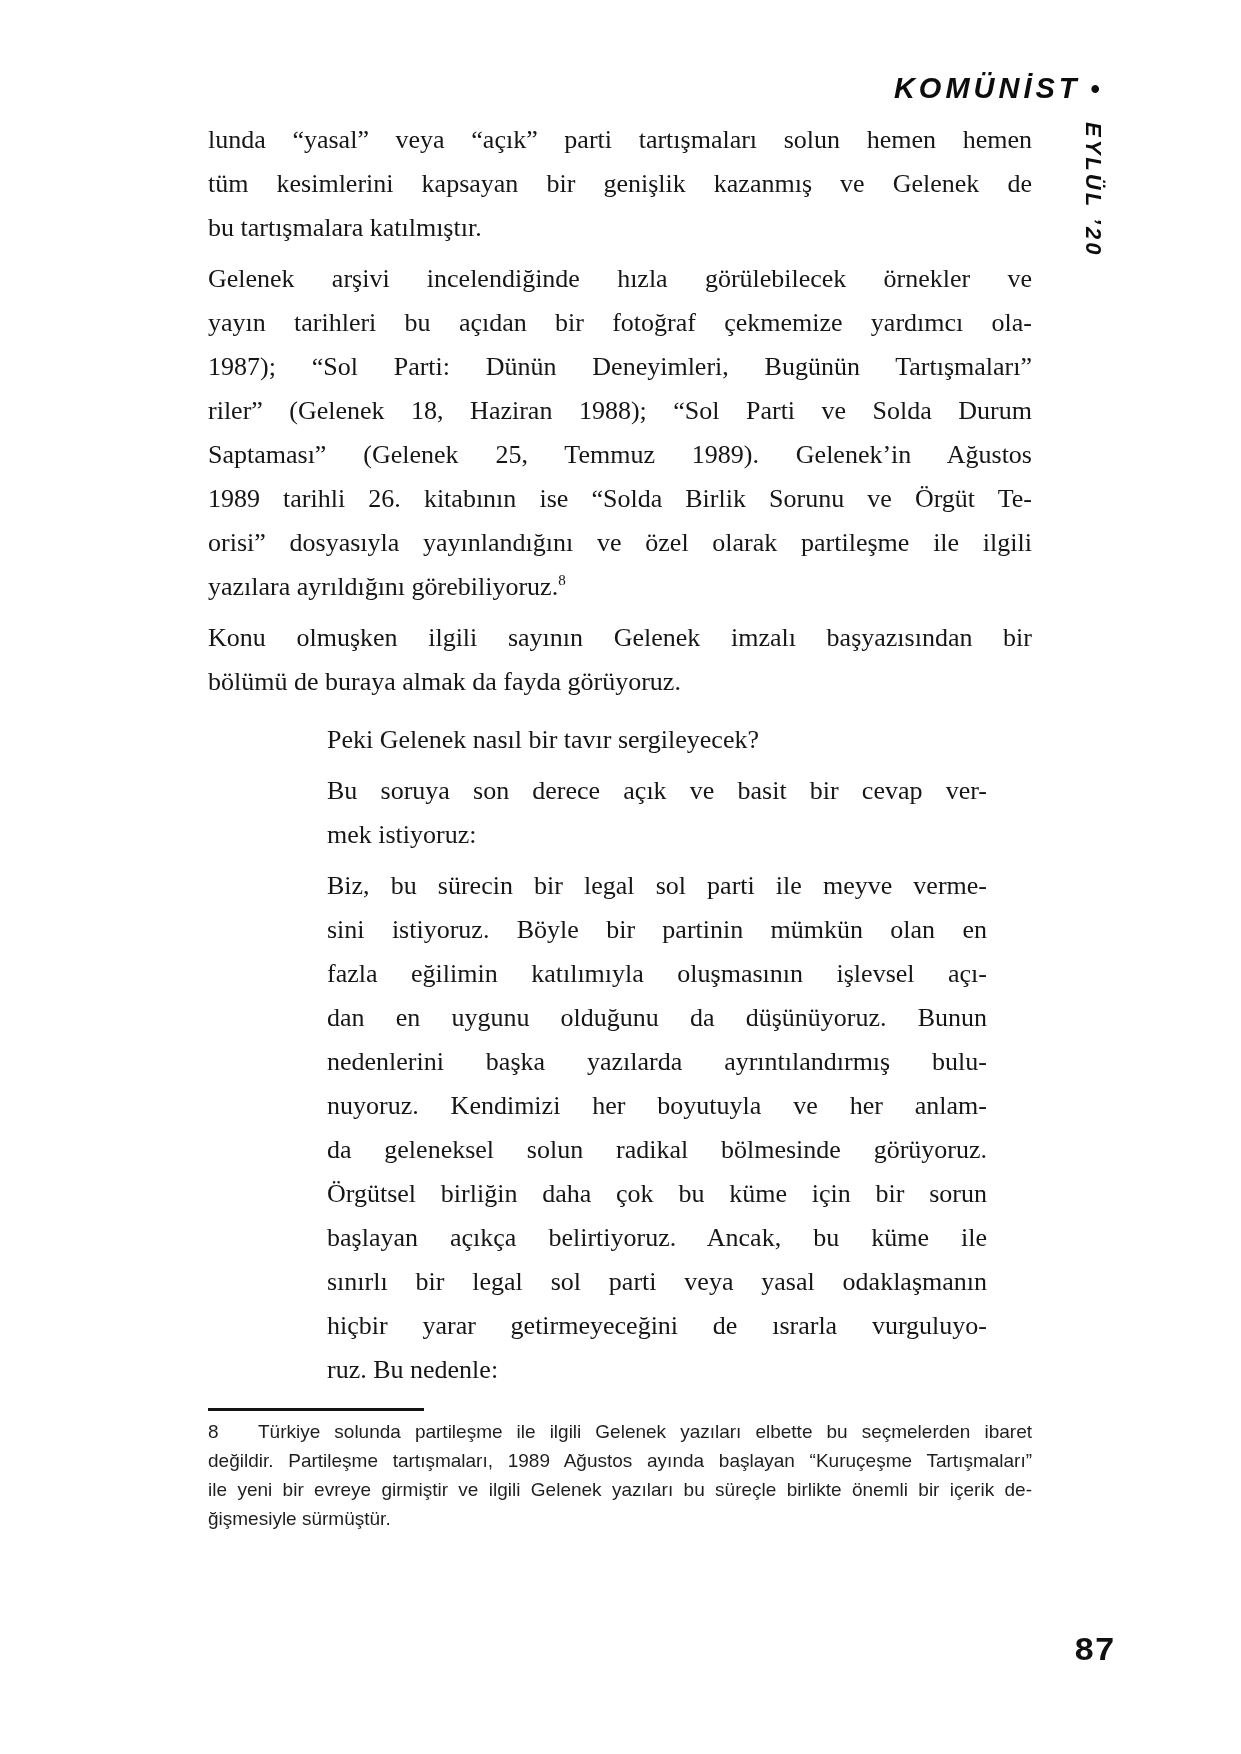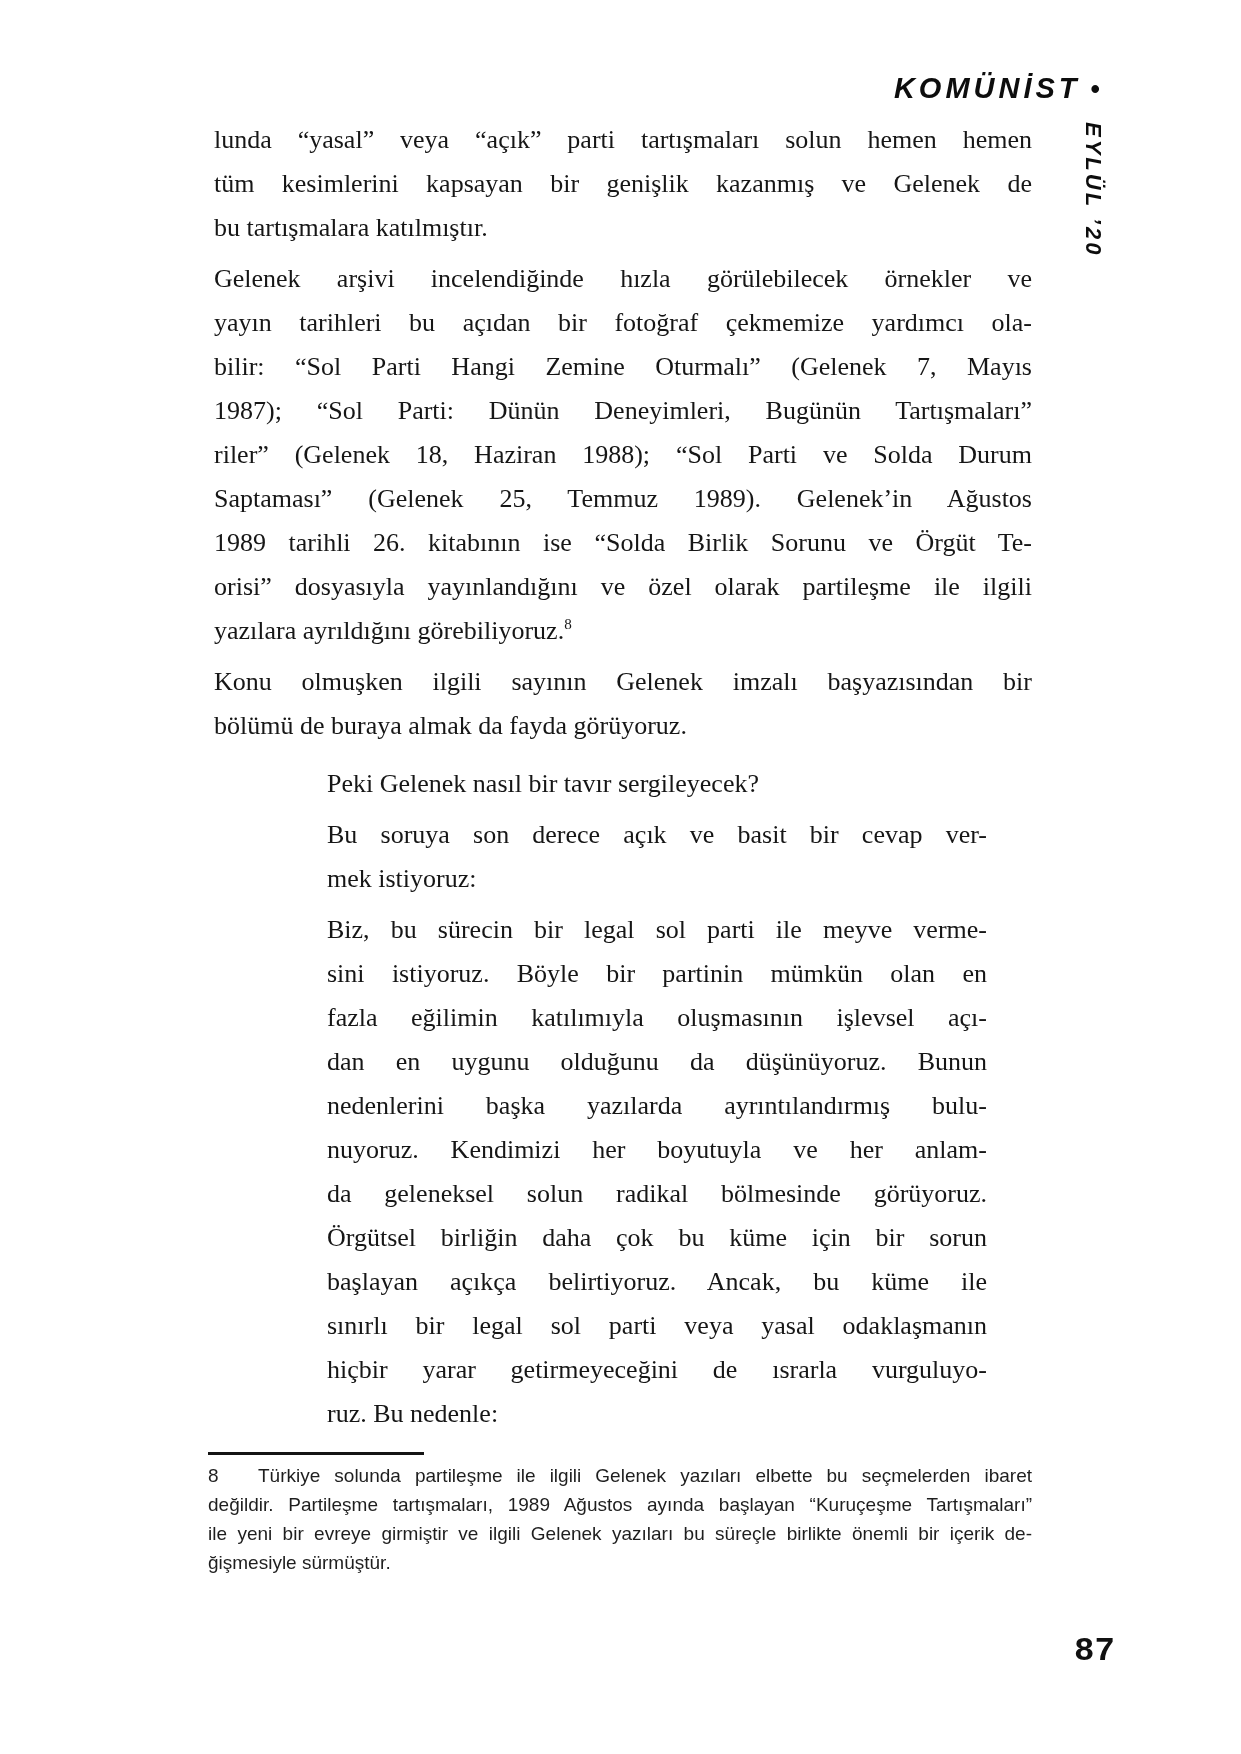--- a/index.html
+++ b/index.html
@@ -28,21 +28,21 @@
     transform:rotate(90deg); transform-origin:0 0;
     font-family:"Liberation Sans", sans-serif;
     font-weight:bold; font-style:italic;
     font-size:22px; letter-spacing:3px;
     color:#0d0d0d; white-space:nowrap;
   }
 
   
   .column { position:absolute; left:208px; top:118px; width:824px; }
 
-  .article { font-size:26px; line-height:44px;margin-left:6px; }
+  .article { font-size:26px; line-height:44px; }
   .para + .para { margin-top:7px; }
   .line { text-align:justify; text-align-last:justify; }
   .line.line-last { text-align:left; text-align-last:left; }
   .line sup { font-size:0.58em; line-height:0; vertical-align:super; }
 
   .quote { margin-top:14px; margin-left:119px; width:660px; font-size:26px; line-height:44px; }
 
   .footnote-sep {
     margin-top:16px; width:216px; height:0;
     border-top:3px solid #141414;
@@ -74,21 +74,20 @@
   <div class="column">
     <div id="article" class="article">
         <div class="para">
           <div class="line"><span>lunda “yasal” veya “açık” parti tartışmaları solun hemen hemen</span></div>
           <div class="line"><span>tüm kesimlerini kapsayan bir genişlik kazanmış ve Gelenek de</span></div>
           <div class="line line-last"><span>bu tartışmalara katılmıştır.</span></div>
         </div>
         <div class="para">
           <div class="line"><span>Gelenek arşivi incelendiğinde hızla görülebilecek örnekler ve</span></div>
           <div class="line"><span>yayın tarihleri bu açıdan bir fotoğraf çekmemize yardımcı ola-</span></div>
-          <div class="line"><span>bilir: “Sol Parti Hangi Zemine Oturmalı” (Gelenek 7, Mayıs</span></div>
           <div class="line"><span>1987); “Sol Parti: Dünün Deneyimleri, Bugünün Tartışmaları”</span></div>
           <div class="line"><span>riler” (Gelenek 18, Haziran 1988); “Sol Parti ve Solda Durum</span></div>
           <div class="line"><span>Saptaması” (Gelenek 25, Temmuz 1989). Gelenek’in Ağustos</span></div>
           <div class="line"><span>1989 tarihli 26. kitabının ise “Solda Birlik Sorunu ve Örgüt Te-</span></div>
           <div class="line"><span>orisi” dosyasıyla yayınlandığını ve özel olarak partileşme ile ilgili</span></div>
           <div class="line line-last"><span>yazılara ayrıldığını görebiliyoruz.</span><sup>8</sup></div>
         </div>
         <div class="para">
           <div class="line"><span>Konu olmuşken ilgili sayının Gelenek imzalı başyazısından bir</span></div>
           <div class="line line-last"><span>bölümü de buraya almak da fayda görüyoruz.</span></div>

